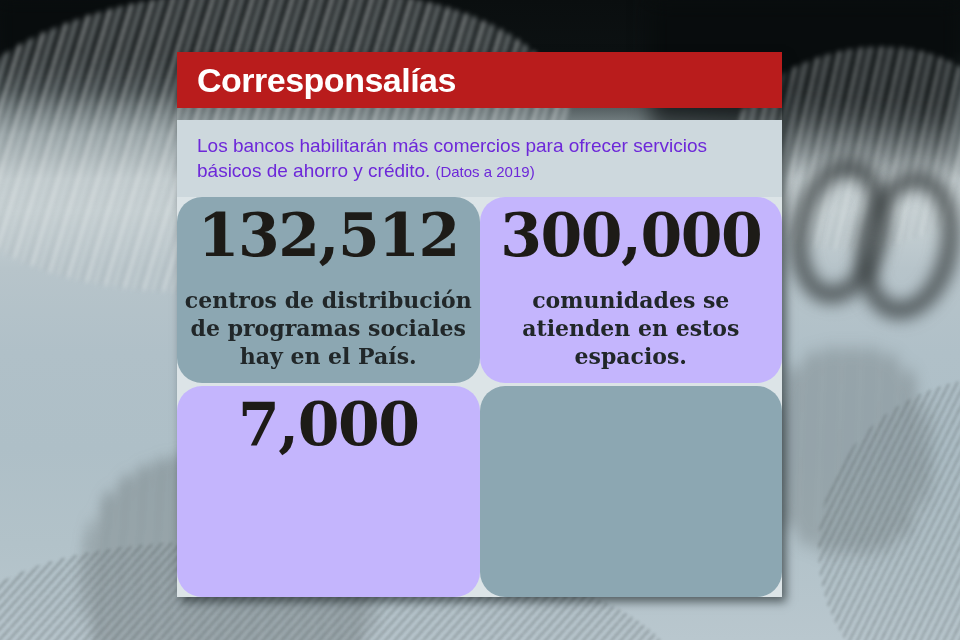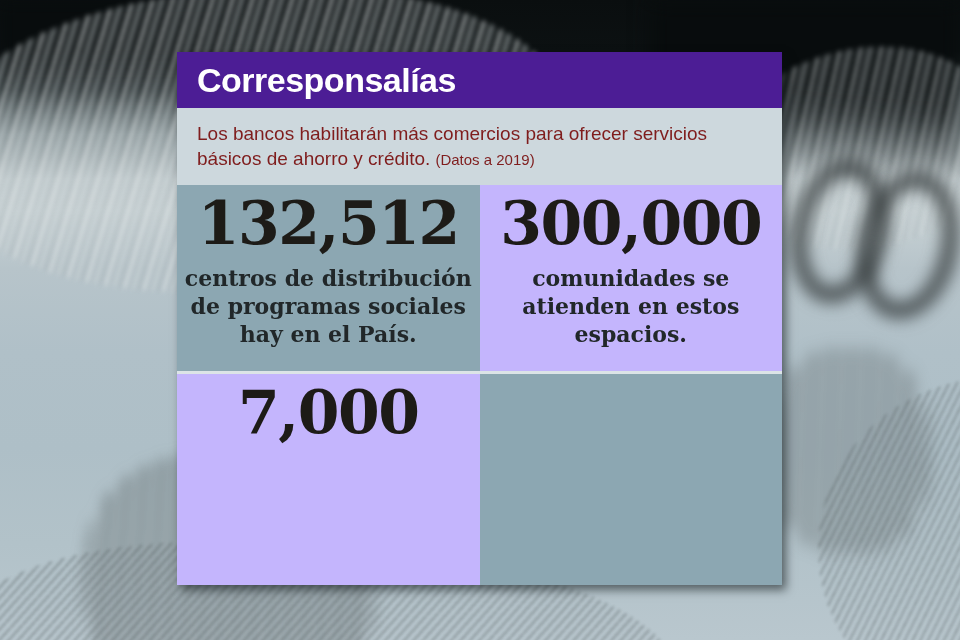--- a/index.html
+++ b/index.html
@@ -51,39 +51,39 @@
       filter:blur(1.5px);border-radius:50% 50% 40% 60%;
       transform:rotate(4deg);opacity:.9;}
   .feather-br{left:818px;top:378px;width:350px;height:340px;
       background:repeating-linear-gradient(125deg,
         rgba(86,96,98,.5) 0 2px, rgba(182,192,196,.04) 2px 7px);
       filter:blur(1.5px);border-radius:50%;transform:rotate(-8deg);opacity:.9;}
 
   
   .card{position:absolute;left:177px;top:52px;width:605px;z-index:5;
         box-shadow:4px 5px 9px rgba(8,14,16,.55);}
-  .card-header{height:56px;background:#4c1d95;color:#ffffff;
+  .card-header{height:56px;background:#b91c1c;color:#ffffff;
         display:flex;align-items:center;padding:0 20px;box-sizing:border-box;}
   .card-title{font-size:34px;font-weight:bold;letter-spacing:-.5px;line-height:1;}
   .card-sub{height:77px;background:#cdd8dd;box-sizing:border-box;
-        padding:13px 20px 0 20px;color:#7f1d1d;font-size:19px;line-height:25px;}
+        padding:13px 20px 0 20px;color:#6d28d9;font-size:19px;line-height:25px;margin-top:12px;}
   .sub-main{white-space:pre-line;}
   .sub-note{font-size:15px;margin-left:5px;}
   .stat-grid{display:grid;grid-template-columns:1fr 1fr;
         grid-template-rows:186px 1fr;row-gap:3px;column-gap:0;
         height:400px;background:#dce4e7;}
   .cell{display:flex;flex-direction:column;align-items:center;
-        padding-top:9px;box-sizing:border-box;}
+        padding-top:9px;box-sizing:border-box;border-radius:25px;}
   .cell.dark{background:#8ca7b2;}
   .cell.light{background:#c4b5fd;}
   .stat-value{font-family:"DejaVu Serif",serif;font-weight:700;
         font-size:60px;line-height:58px;letter-spacing:-1.5px;color:#1d1b17;}
   .stat-desc{font-family:"DejaVu Serif",serif;font-weight:700;
         font-size:22px;line-height:28px;color:#212729;text-align:center;
-        white-space:pre-line;margin-top:12px;}
+        white-space:pre-line;margin-top:22px;}
 </style>
 </head>
 <body>
 
 <div class="stage">
 
   <div class="bg bg-base"></div>
   <div class="bg dark-tl"></div>
   <div class="bg dark-tr"></div>
   <div class="bg streak-top"></div>

